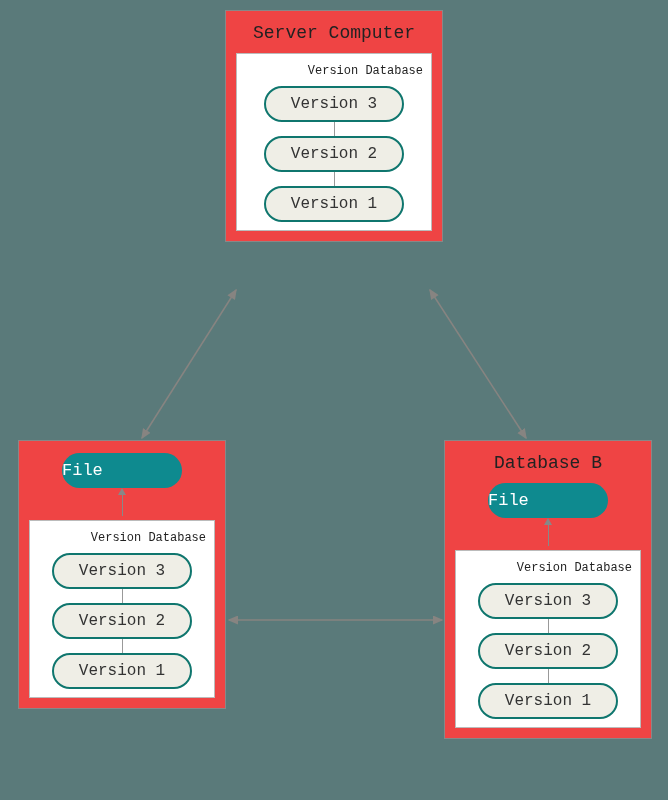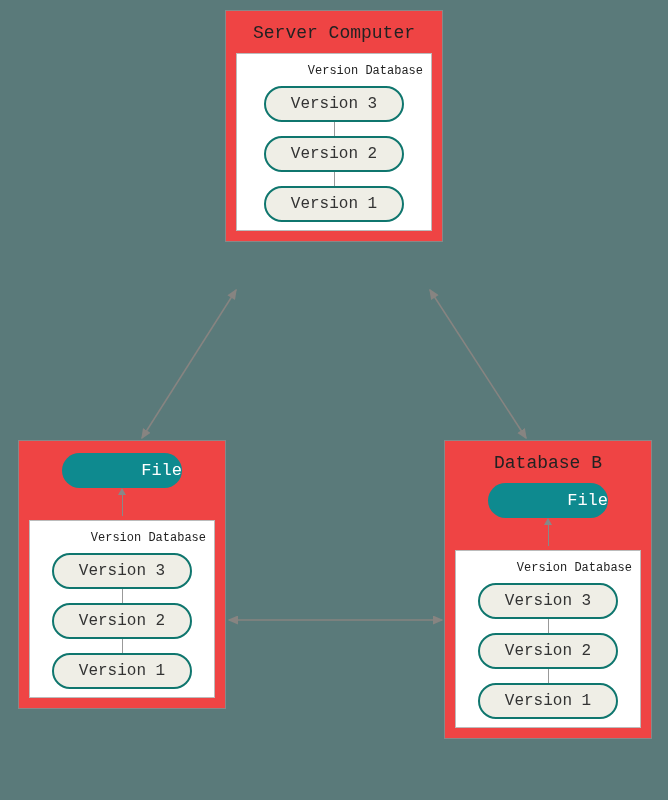--- a/index.html
+++ b/index.html
@@ -24,21 +24,21 @@
   }
   .box-title {
     text-align: center;
     font-size: 18px;
     margin-bottom: 10px;
     color: #222;
   }
   .file-pill {
     background: #0e8a8f;
     color: #fff;
-    text-align: right;
+    text-align: left;
     padding: 8px 0;
     border-radius: 22px;
     width: 120px;
     margin: 0 auto 6px auto;
     font-size: 17px;
   }
   .vdb {
     background: #ffffff;
     border: 1px solid #bbb;
     padding: 10px 8px 8px 8px;

